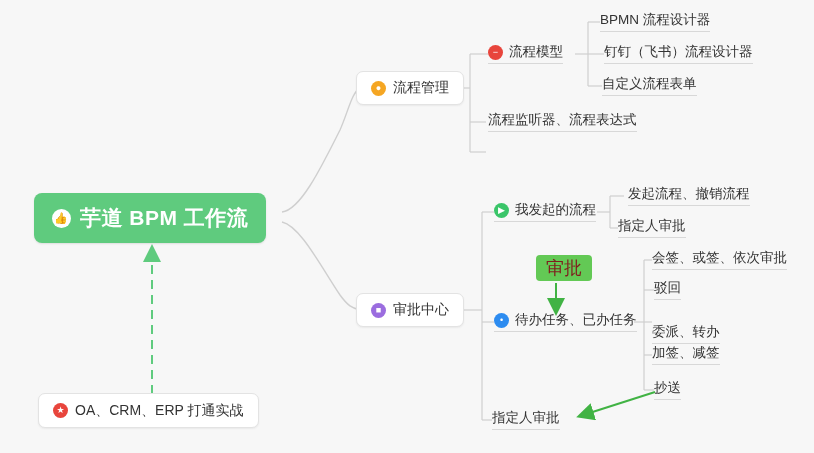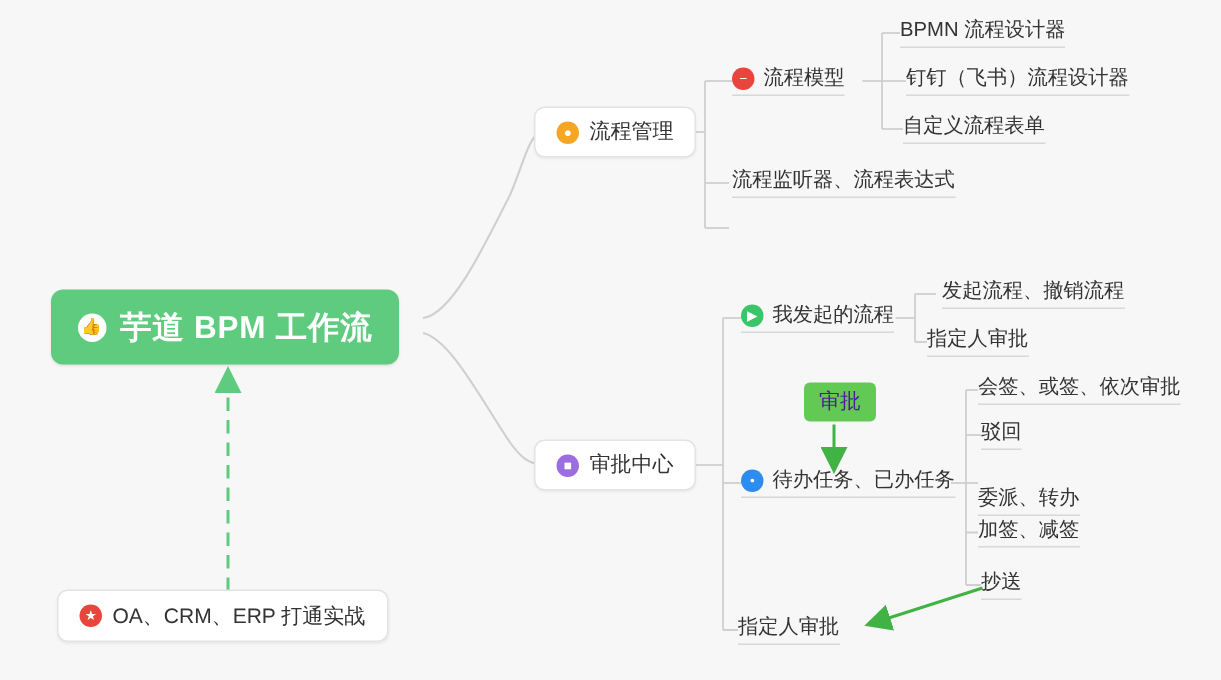--- a/index.html
+++ b/index.html
@@ -78,22 +78,22 @@
   }
   .underline .ico {
     margin-right: 6px;
     display: inline-flex;
     align-items: center;
     padding-bottom: 1px;
   }
   
   .greenbox {
     background: #63c955;
-    color: #4c1d95;
-    font-size: 14px;
+    color: #7f1d1d;
+    font-size: 18px;
     border-radius: 4px;
     padding: 0 10px;
     height: 26px;
     justify-content: center;
   }
   .circ {
     width: 15px;
     height: 15px;
     border-radius: 50%;
     display: inline-flex;

